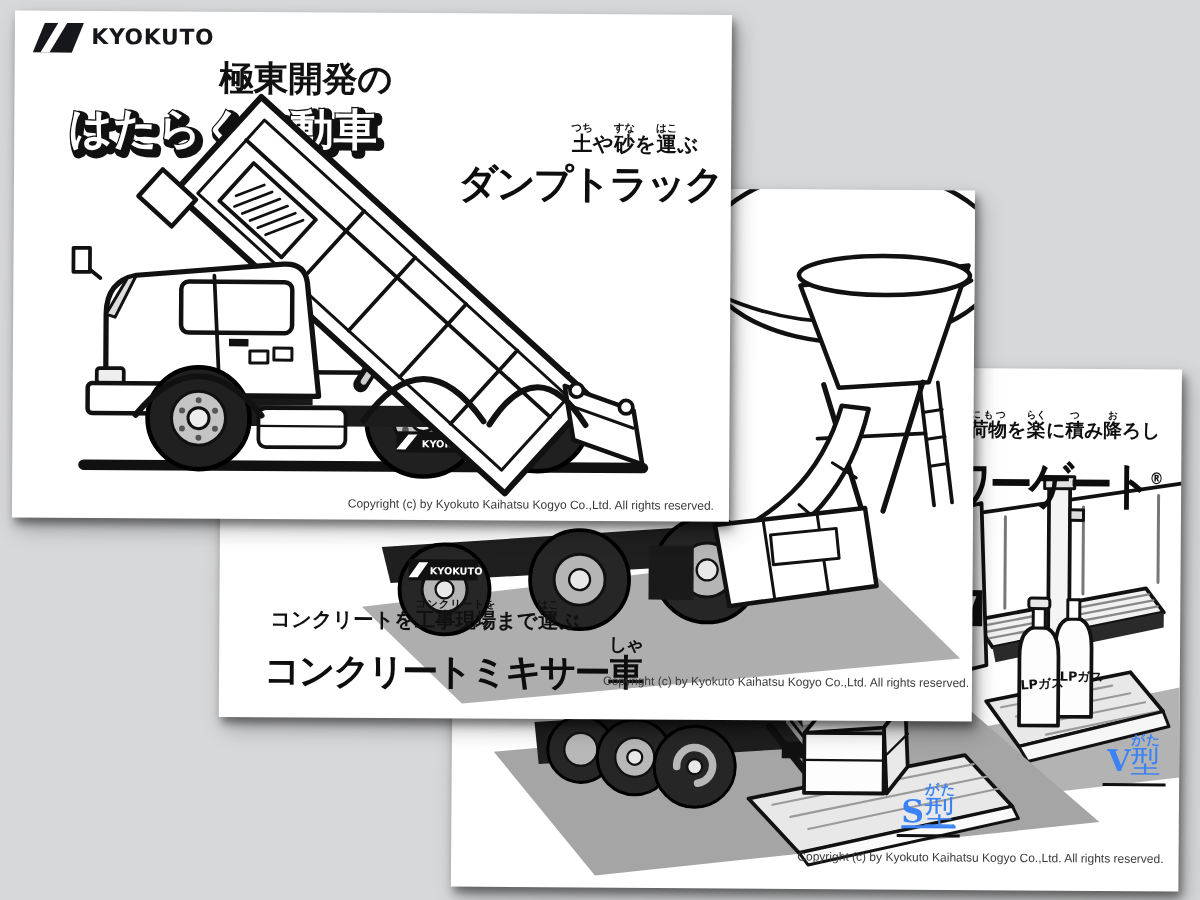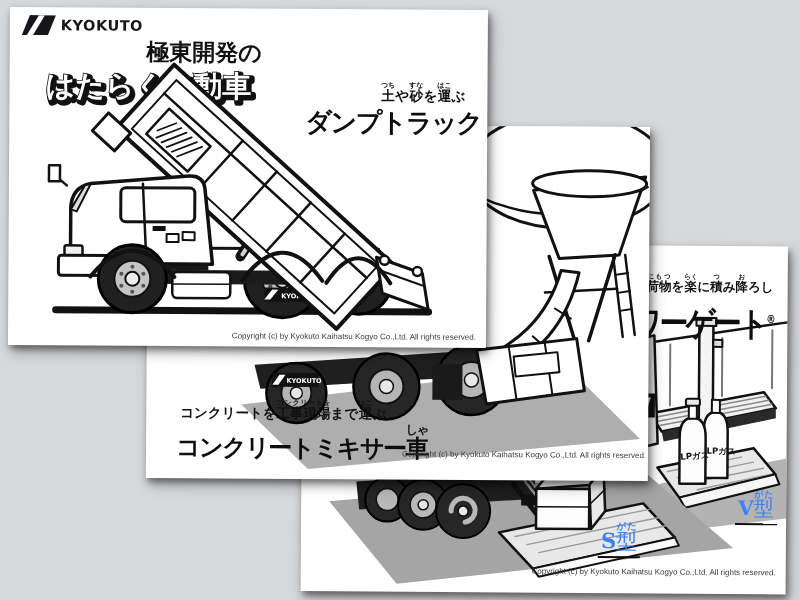--- a/index.html
+++ b/index.html
@@ -24,21 +24,21 @@
   #gate-title{right:12px;top:55px;font-size:34px;letter-spacing:-3px;transform:scaleX(.85);transform-origin:100% 50%;}
   #gate-title sup{font-size:11px;letter-spacing:0;}
   .copyright{position:absolute;font-family:"Liberation Sans",sans-serif;font-size:8px;color:#3a3a3a;white-space:nowrap;}
   #dump-copy{right:10px;bottom:6px;}
   #mixer-copy{left:256px;top:324px;}
   #gate-copy{right:10px;top:322px;}
   .illu{position:absolute;}
   .type-label{position:absolute;text-align:center;border-bottom:2.5px solid #101010;padding:0 3px 1px 3px;color:#3b82f6;white-space:nowrap;}
   .type-letter{font-family:"DejaVu Serif",serif;font-weight:bold;}
   .type-label ruby rt{font-size:.45em;font-weight:bold;}
-  #label-s{left:297px;top:276px;font-size:21px;}
+  #label-s{left:297px;top:276px;font-size:21px;text-decoration:underline;}
   #label-v{left:434px;top:243px;font-size:20px;}
 </style>
 </head>
 <body>
 
 <div class="stage">
 
   <div class="page" id="page-gate">
     <svg class="illu" style="left:0;top:0" width="485" height="348" viewBox="0 0 485 348">
 

